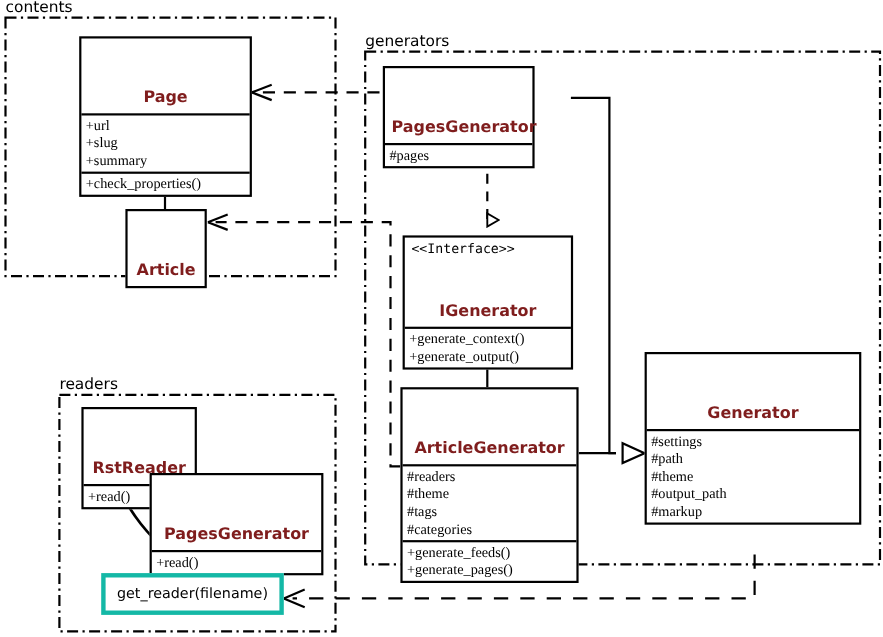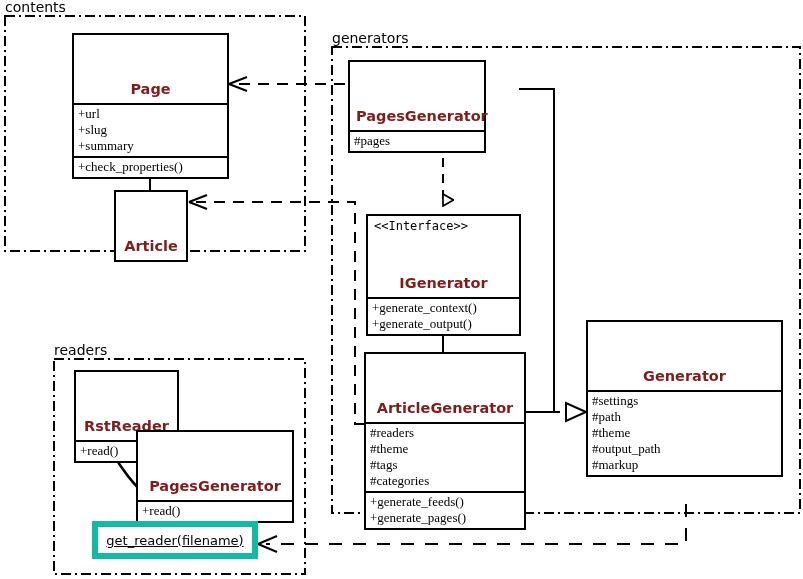--- a/index.html
+++ b/index.html
@@ -72,30 +72,29 @@
     font-size: 13px;
     line-height: 16px;
     color: #000;
     padding: 0 3px 0 4px;
     white-space: nowrap;
   }
   .plainbox {
     position: absolute;
     box-sizing: border-box;
     background: #ffffff;
-    border: 6px solid #14b8a6;
+    border: 4px solid #14b8a6;
     display: flex;
     align-items: center;
     justify-content: center;
     font-family: "DejaVu Sans", sans-serif;
     font-size: 13px;
     color: #000;
     z-index: 5;
     white-space: nowrap;
-    text-decoration: underline;
   }
 </style>
 </head>
 <body>
 
 <div id="canvas">
 
   <svg class="layer" viewBox="0 0 803 579" xmlns="http://www.w3.org/2000/svg">
     <defs>
       <marker id="hollowTriUp" markerWidth="14" markerHeight="12" refX="7" refY="11.2" orient="auto-start-reverse" markerUnits="userSpaceOnUse">

